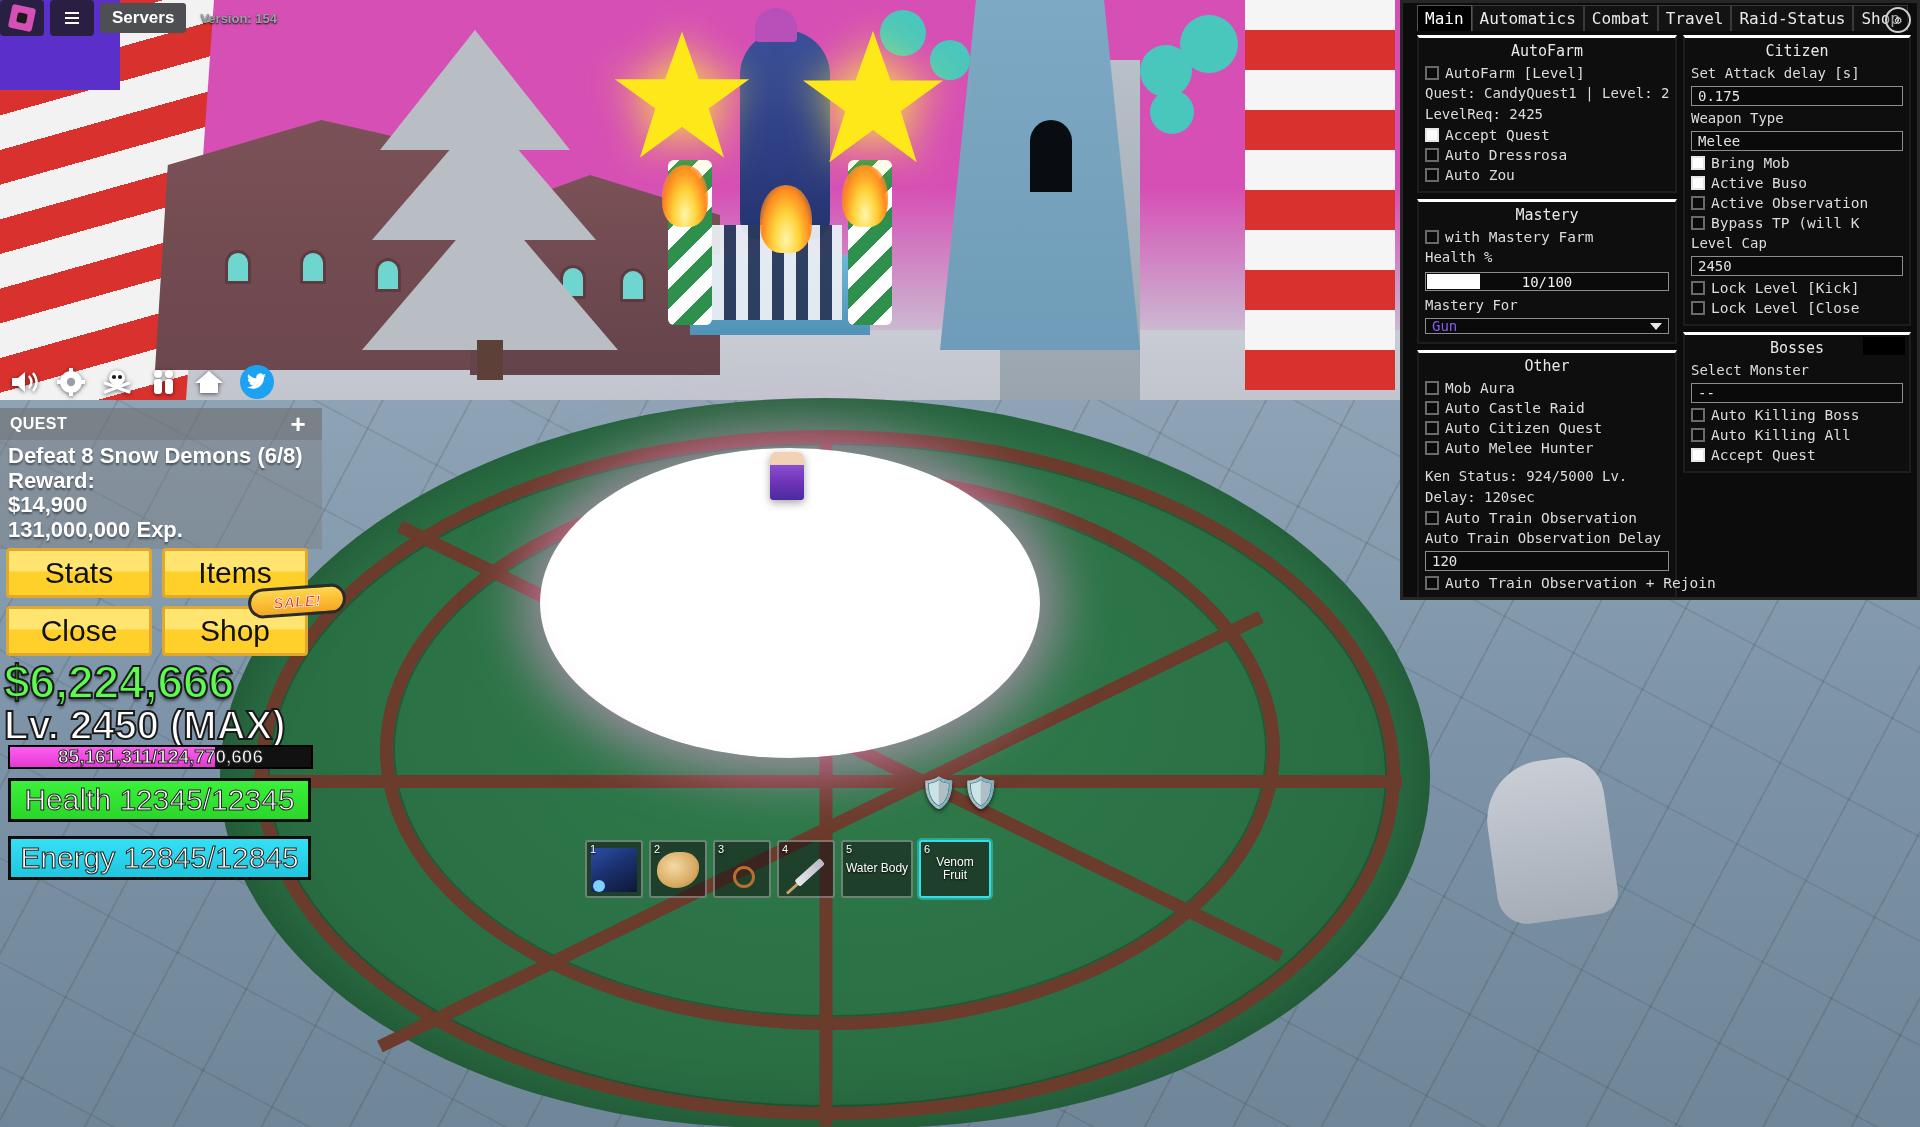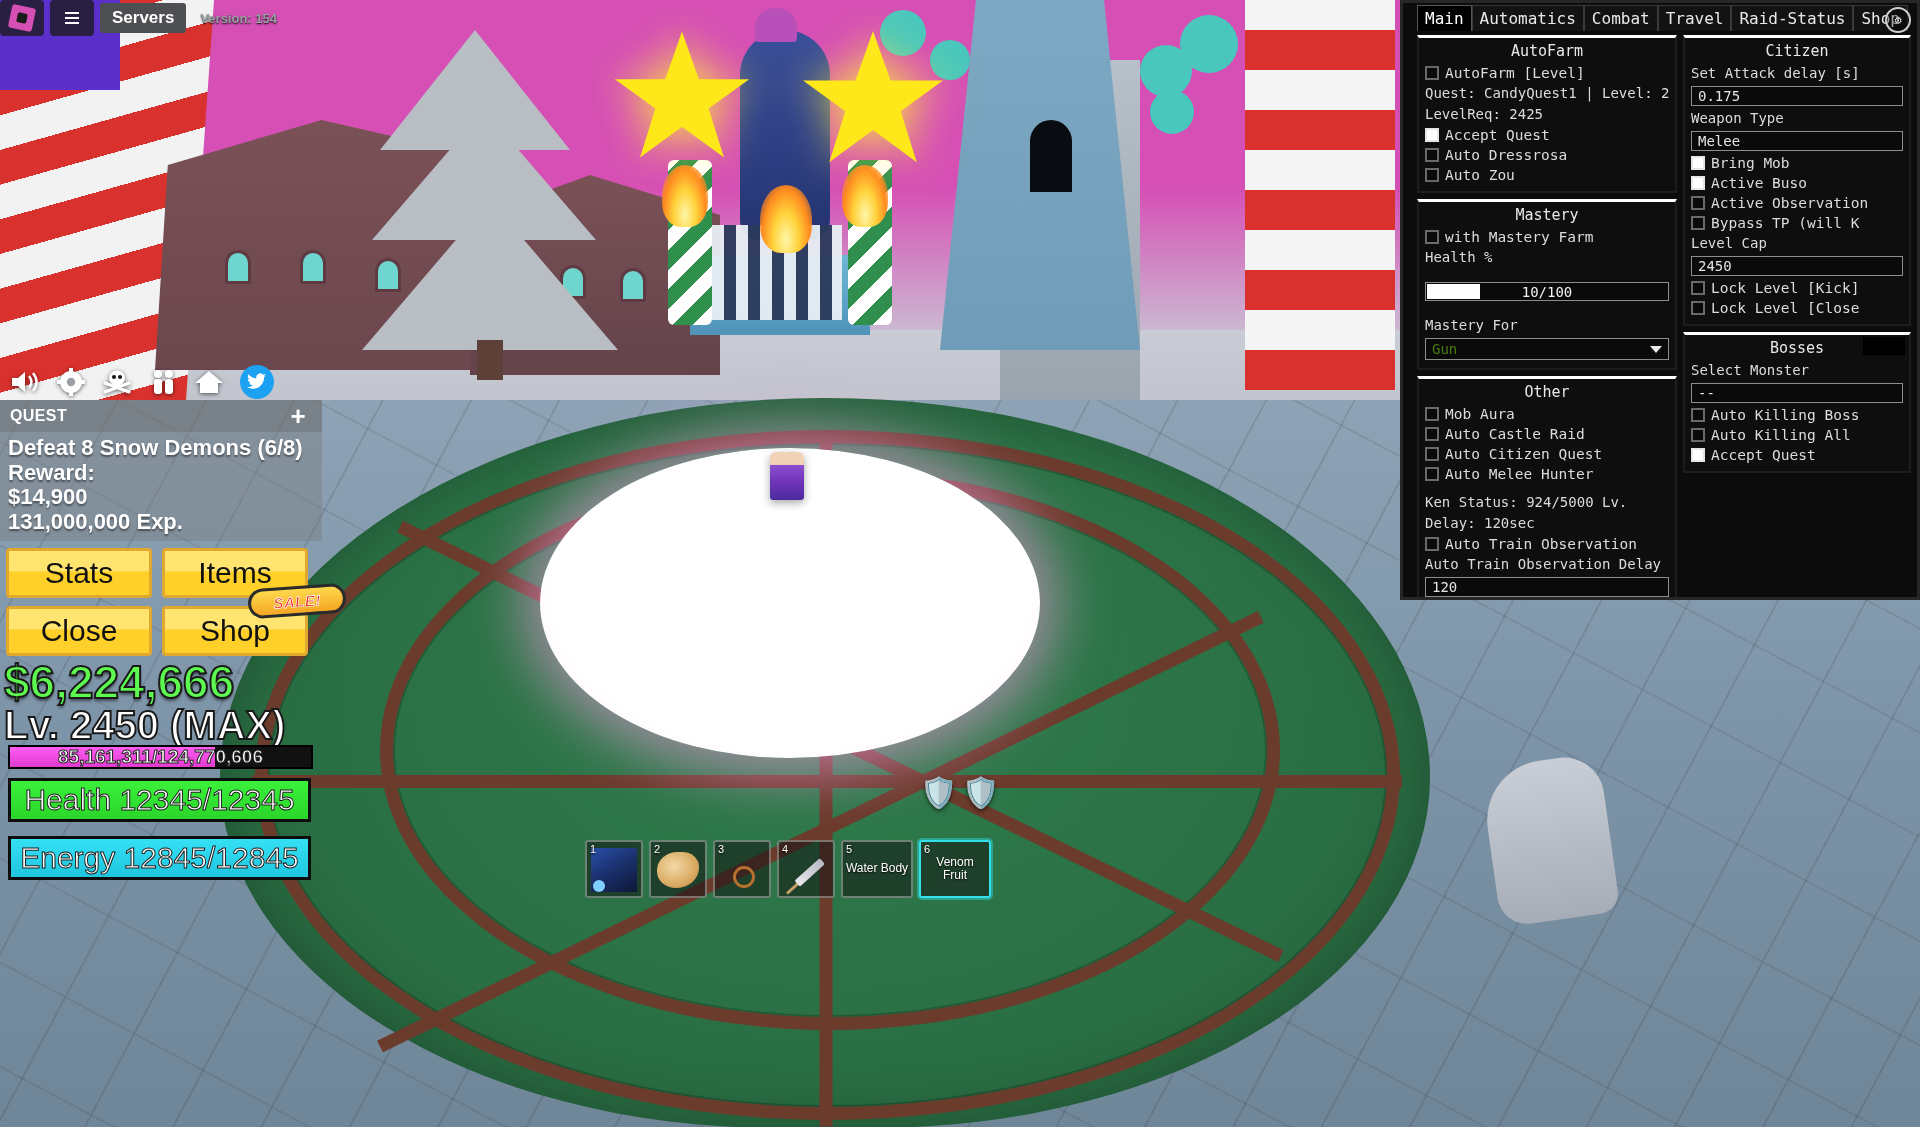--- a/index.html
+++ b/index.html
@@ -163,21 +163,21 @@
   
   .hud-icons { position:absolute; left: 10px; top: 365px; display:flex; align-items:center; gap: 16px; z-index: 30; }
   .hud-icon { width: 30px; height: 30px; display:flex; align-items:center; justify-content:center; cursor:pointer;
     filter: drop-shadow(0 1px 2px rgba(0,0,0,.6)); }
   .hud-icon svg { display:block; }
   .twitter-badge { width: 34px; height: 34px; border-radius: 50%; background:#1da1f2; display:flex; align-items:center; justify-content:center; cursor:pointer; }
 
   .quest-panel { position: absolute; left: 0; top: 400px; width: 322px; z-index: 30; }
   .quest-head {
     height: 32px; background: rgba(110,110,110,.62); display:flex; align-items:center; justify-content:space-between;
-    padding: 0 10px; color:#fff; font-weight: bold; font-size: 16px; letter-spacing: .4px;
+    padding: 0 10px; color:#fff; font-weight: bold; font-size: 16px; letter-spacing: .4px; margin-top: 8px;
   }
   .quest-plus { font-size: 26px; line-height: 26px; font-weight: bold; color:#fff; cursor:pointer; padding-right:6px; }
   .quest-body { background: rgba(120,120,120,.38); padding: 4px 8px 6px 8px; }
   .quest-line { color:#fff; font-weight: bold; font-size: 22px; line-height: 1.12; text-shadow: 0 2px 2px rgba(0,0,0,.45); }
 
   .menu-grid { position:absolute; left: 6px; top: 548px; width: 340px; z-index: 30; }
   .menu-row { display:flex; gap: 10px; margin-bottom: 8px; }
   .gbtn {
     width: 146px; height: 50px; border: 3px solid #e0a82e; border-radius: 4px;
     background: linear-gradient(180deg,#ffe570 0%, #ffe570 46%, #ffcf2a 47%, #ffcf2a 100%);
@@ -274,26 +274,26 @@
   .card { background:#0e0e0e; border: 2px solid #1d1d1d; border-top: 3px solid #ffffff; padding: 3px 6px 6px 6px; }
   .card-title { text-align:center; font-size: 15px; color:#e8e8e8; padding: 1px 0 3px 0; }
   .row { display:flex; align-items:center; gap: 6px; font-size: 14.5px; line-height: 20px; color:#dcdcdc; white-space: nowrap; }
   .cb { width: 14px; height: 14px; border: 2px solid #6a6a6a; background:#0a0a0a; flex: none; cursor:pointer; }
   .cb.on { background:#ffffff; border-color:#e6e6e6; }
   .txt { font-size: 14px; line-height: 21px; color:#dcdcdc; white-space: nowrap; }
   .field {
     background:#0a0a0a; border: 1px solid #8d8d8d; height: 20px; display:flex; align-items:center;
     padding: 0 6px; font-size: 14px; color:#e4e4e4; margin: 2px 0; cursor: text;
   }
-  .slider { position: relative; background:#0a0a0a; border: 1px solid #8d8d8d; height: 19px; margin: 14px 0; cursor: pointer; }
+  .slider { position: relative; background:#0a0a0a; border: 1px solid #8d8d8d; height: 19px; margin: 4px 0; cursor: pointer; }
   .slider-fill { position:absolute; left: 1px; top: 1px; bottom: 1px; width: 22px; background:#ffffff; }
   .slider-val { position:absolute; inset: 0; display:flex; align-items:center; justify-content:center; font-size: 14px; color:#f0f0f0; }
   .dropdown {
-    background:#0a0a0a; border: 1px solid #8d8d8d; height: 22px; display:flex; align-items:center;
-    justify-content: space-between; padding: 0 6px; font-size: 14px; color:#4d7c0f; margin: 2px 0; cursor:pointer;
+    background:#0a0a0a; border: 1px solid #8d8d8d; height: 16px; display:flex; align-items:center;
+    justify-content: space-between; padding: 0 6px; font-size: 14px; color:#8b5cf6; margin: 2px 0; cursor:pointer;
   }
   .caret { width: 0; height: 0; border-left: 6px solid transparent; border-right: 6px solid transparent; border-top: 7px solid #e8e8e8; }
   .spacer { height: 8px; }
   .bosses-tag { position:absolute; right: 4px; top: 2px; width: 42px; height: 18px; background:#000; }
   .card.rel { position: relative; }
 </style>
 </head>
 <body>
 
 <div id="world">

